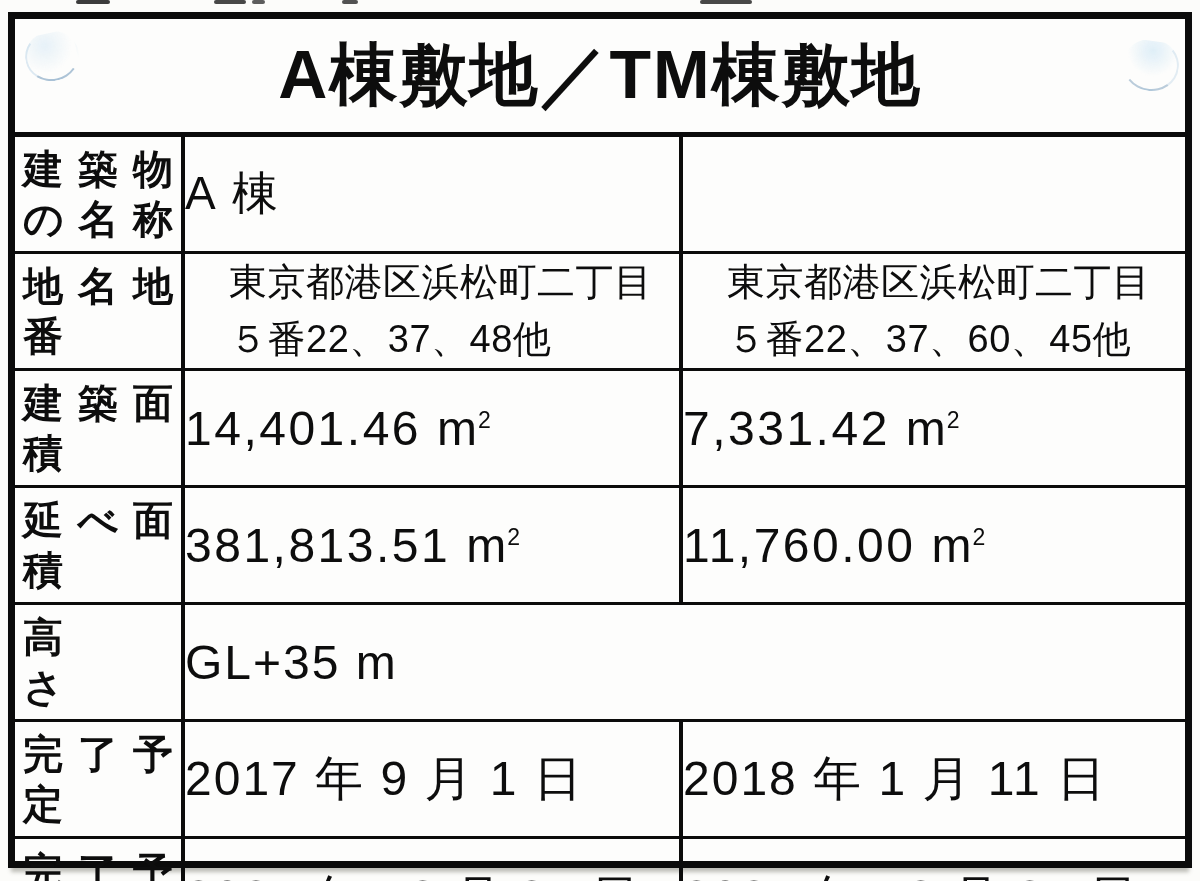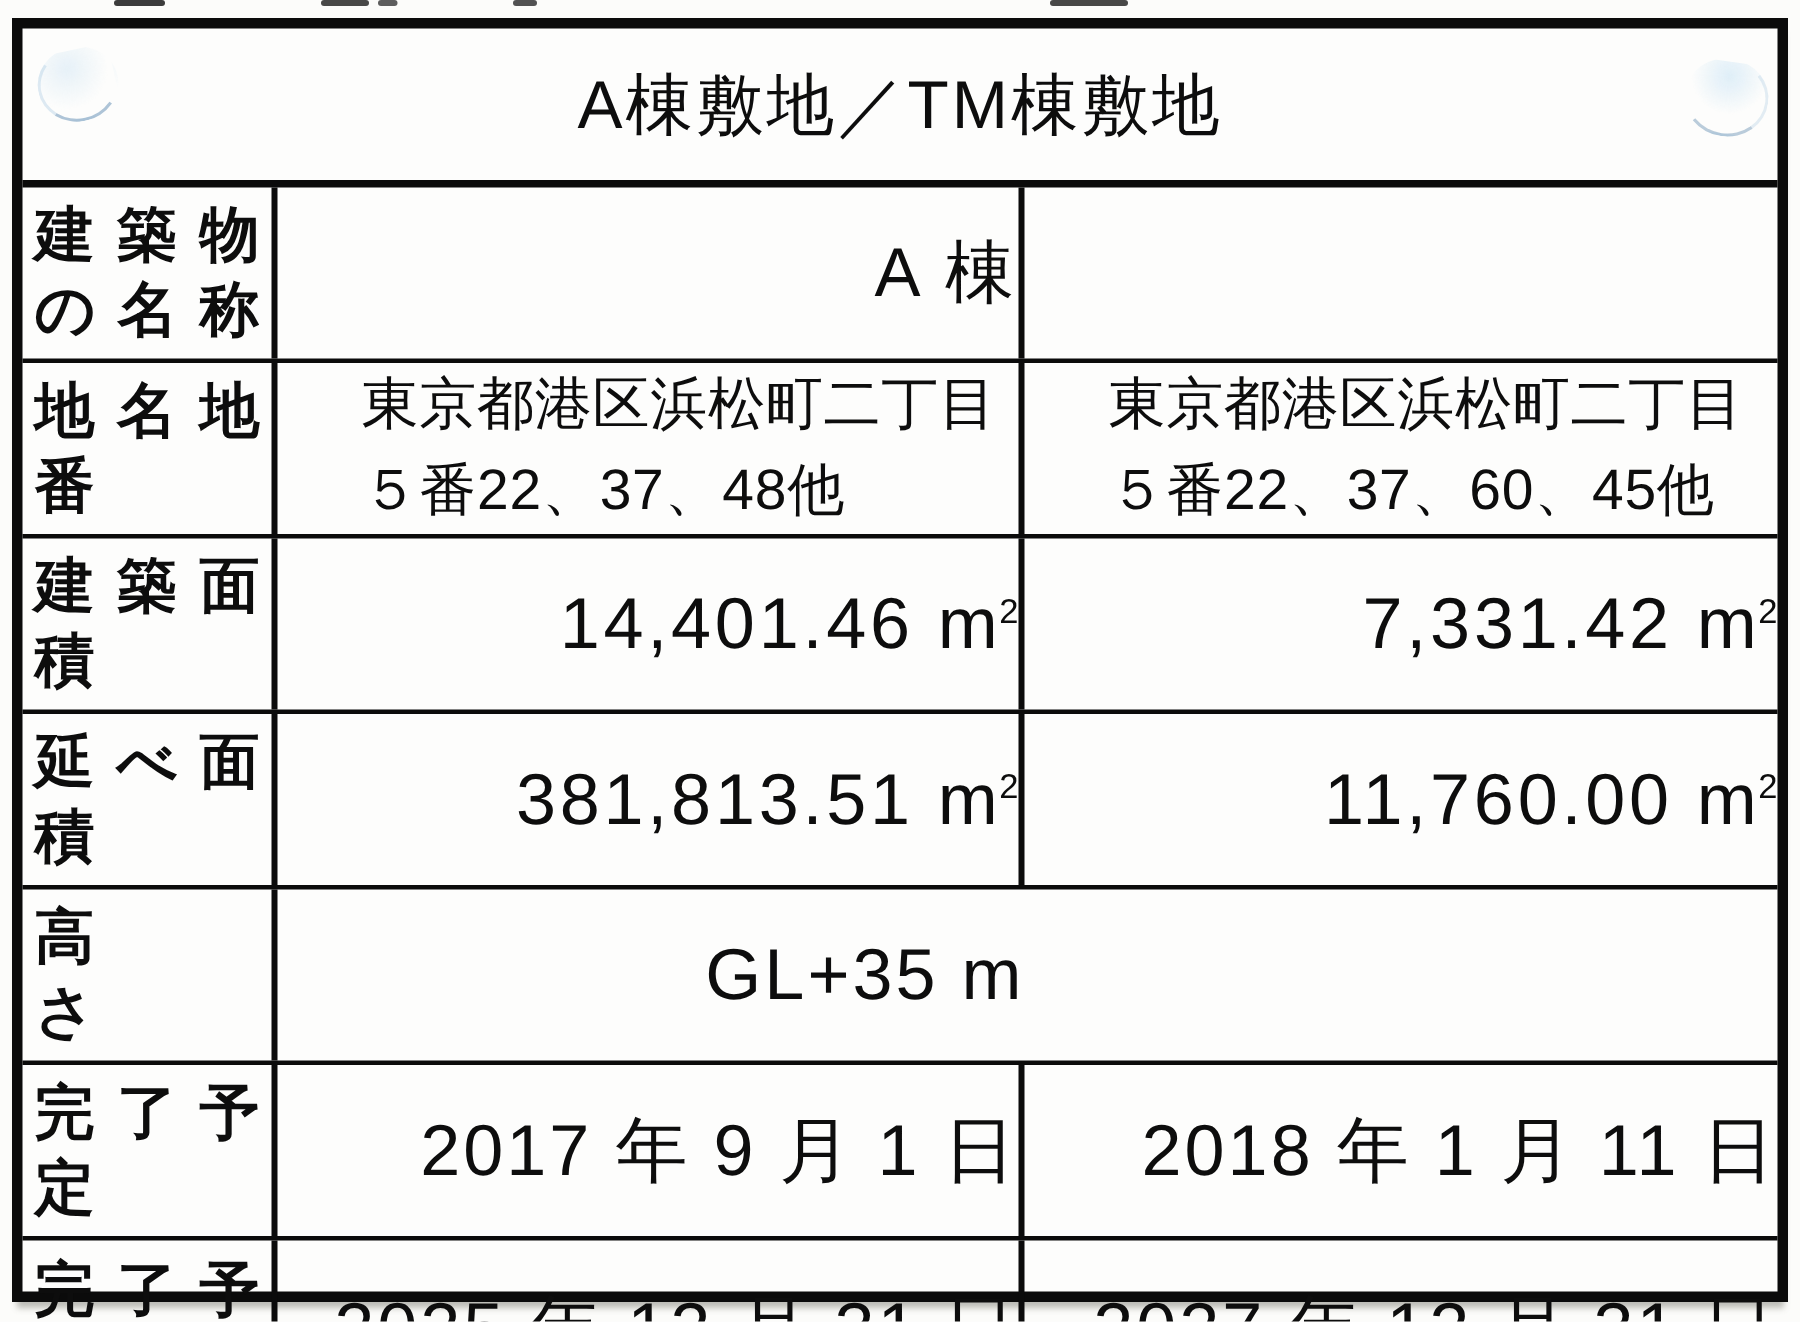--- a/index.html
+++ b/index.html
@@ -70,22 +70,22 @@
   .title-row {
     flex: 0 0 106px;
     box-sizing: border-box;
     border-bottom: 5px solid #0b0b0b;
     display: flex;
     align-items: center;
     justify-content: center;
   }
   .title {
     margin: 11px;
-    font-size: 45px;
-    font-weight: normal;
+    font-size: 68px;
+    font-weight: bold;
     letter-spacing: 2px;
     white-space: nowrap;
   }
 
   .rows {
     flex: 1 1 auto;
     display: grid;
     grid-template-rows: repeat(7, 1fr);
   }
   .row {
@@ -94,21 +94,21 @@
     box-sizing: border-box;
     border-bottom: 3px solid #0b0b0b;
     min-height: 0;
   }
   .row:last-child { border-bottom: none; }
 
   .cell {
     box-sizing: border-box;
     display: flex;
     align-items: center;
-    justify-content: flex-end;
+    justify-content: flex-start;
     min-width: 0;
     overflow: hidden;
   }
   .cell.label-cell {
     border-right: 4px solid #0b0b0b;
     padding: 0 8px;
   }
   .label-text {
     width: 100%;
     font-weight: bold;
@@ -120,21 +120,21 @@
   }
   .cell.col-a { border-right: 4px solid #0b0b0b; }
 
   .val {
     font-size: 48px;
     letter-spacing: 2px;
     white-space: pre-line;
     text-align: center;
   }
   .name-val { font-size: 46px; letter-spacing: 3px; }
-  .addr-cell { justify-content: flex-start; padding-left: 56px; }
+  .addr-cell { justify-content: flex-start; padding-left: 44px; }
   .addr {
     font-size: 38px;
     line-height: 1.5;
     letter-spacing: 0.5px;
     text-align: left;
   }
   .num { letter-spacing: 2.5px; }
   .unit { margin-left: 16px; letter-spacing: 0; }
   .unit sup {
     font-size: 0.48em;

